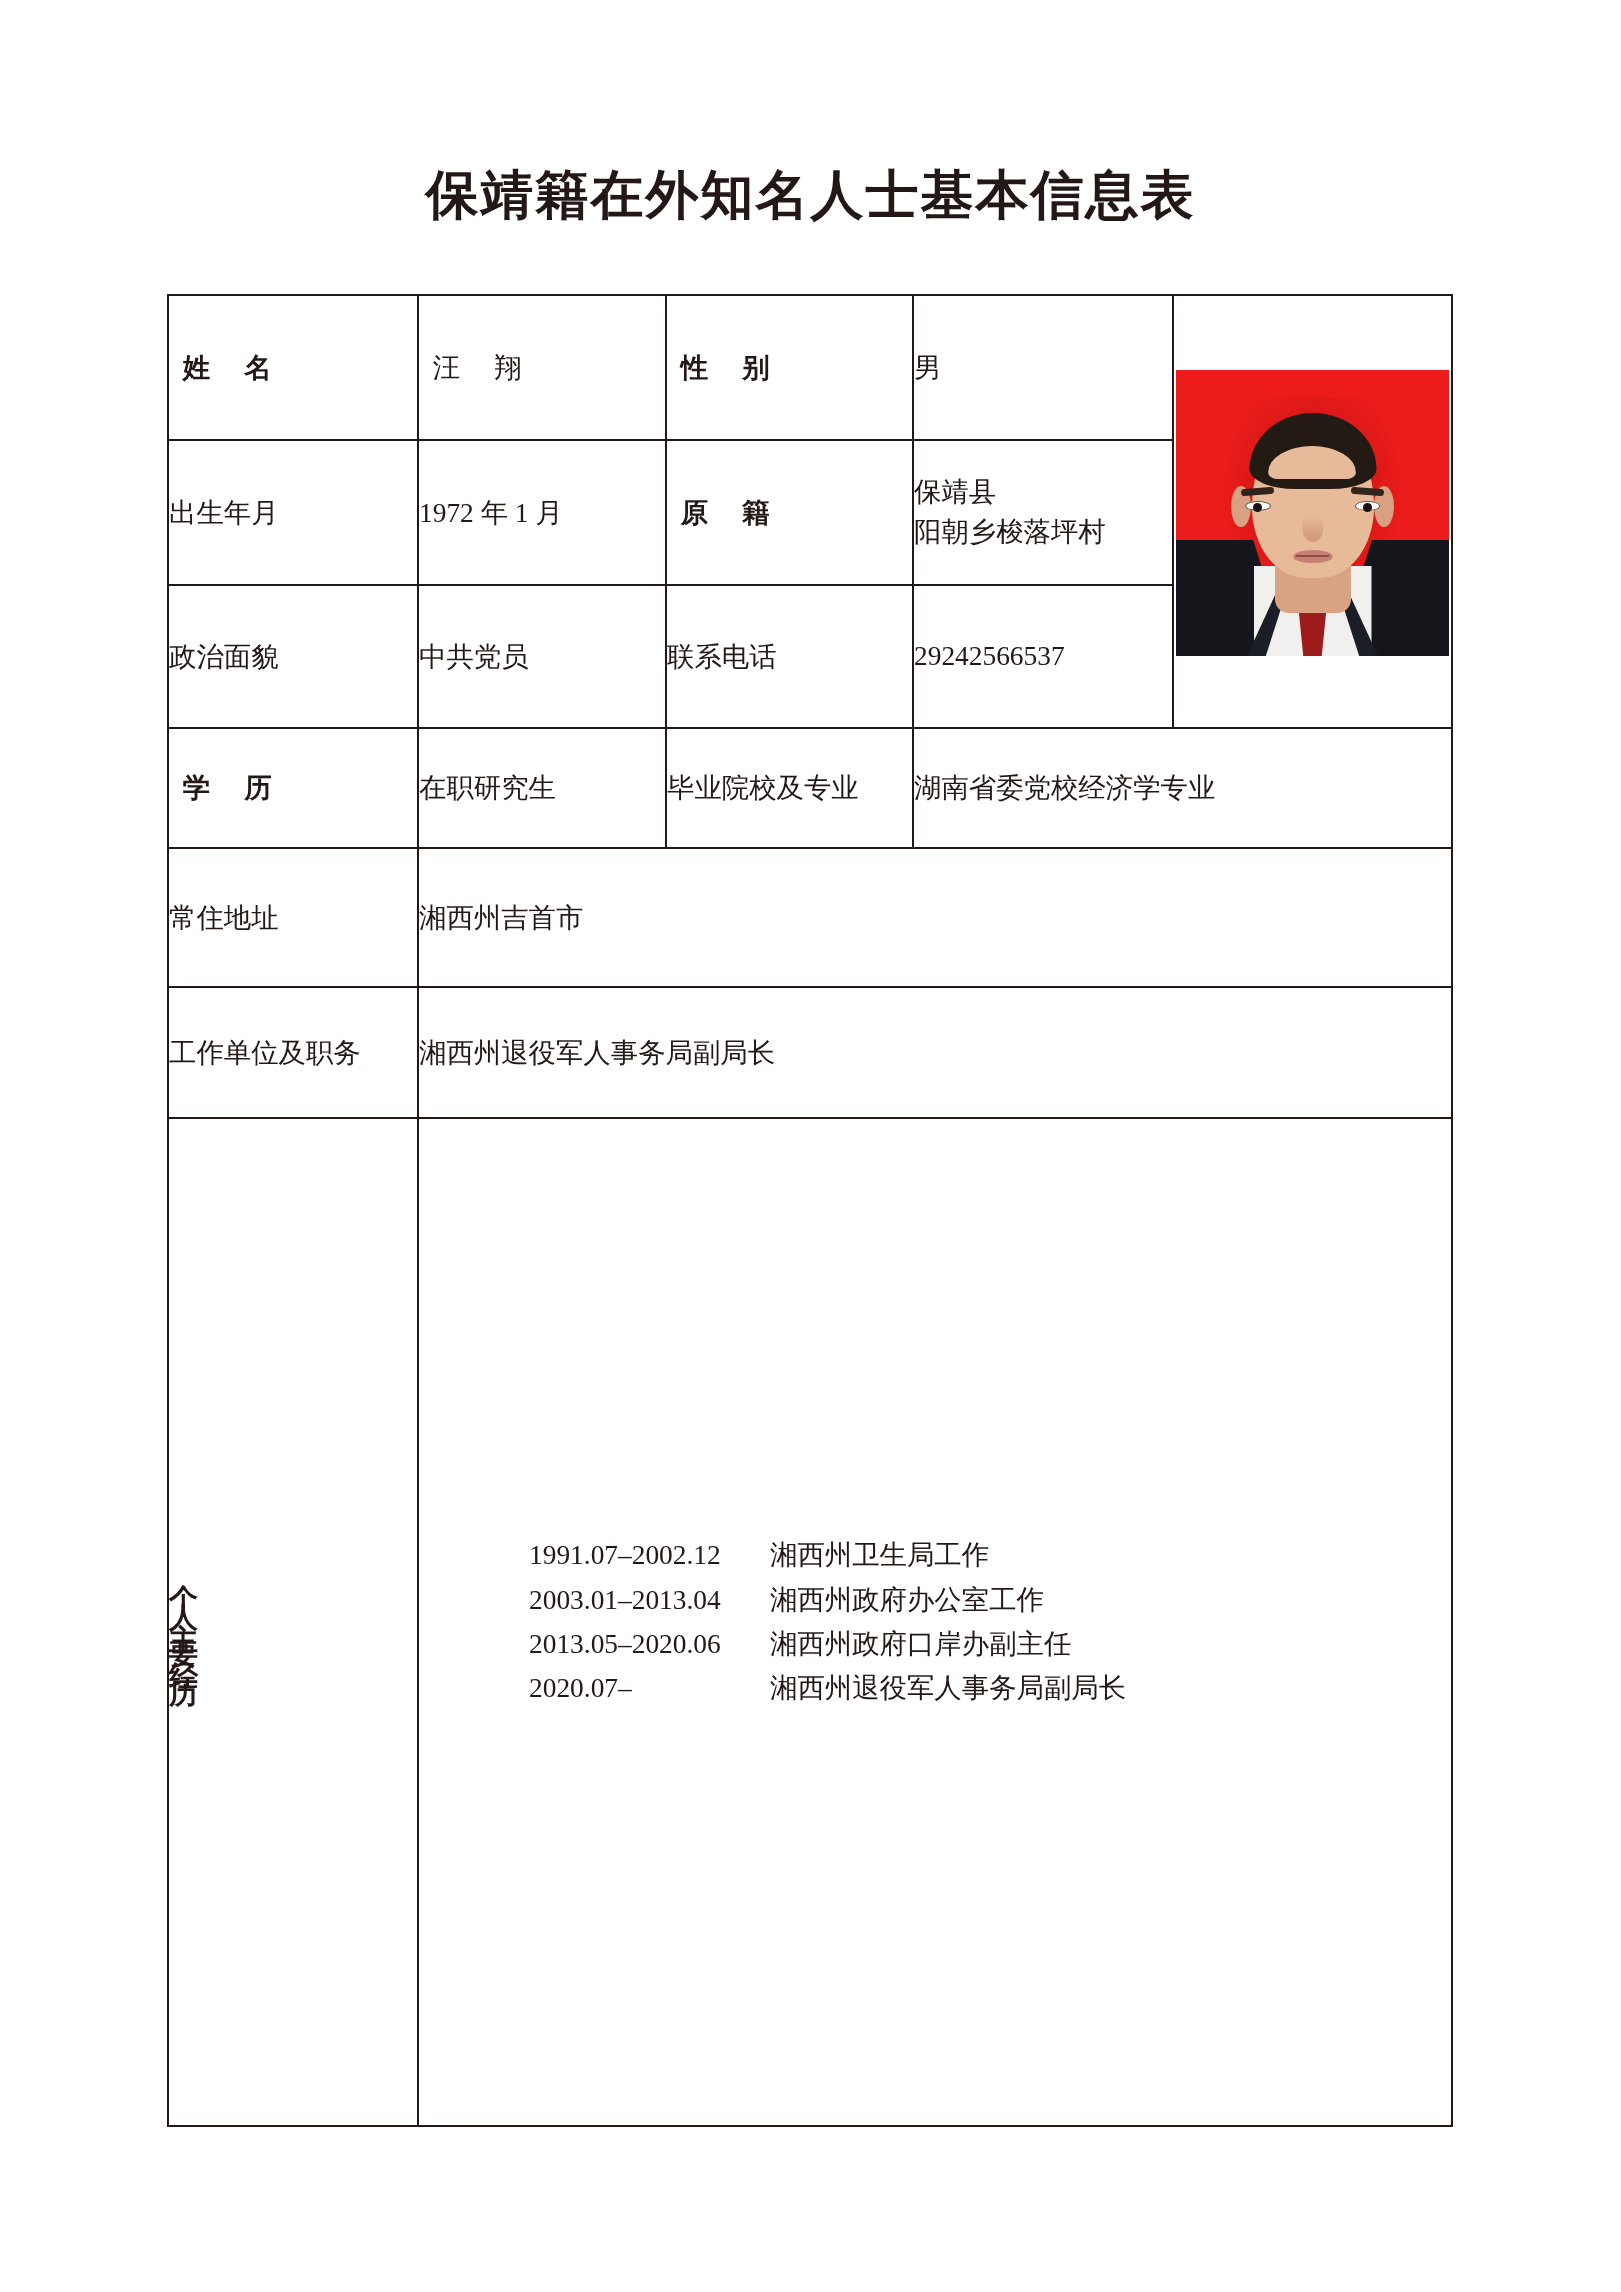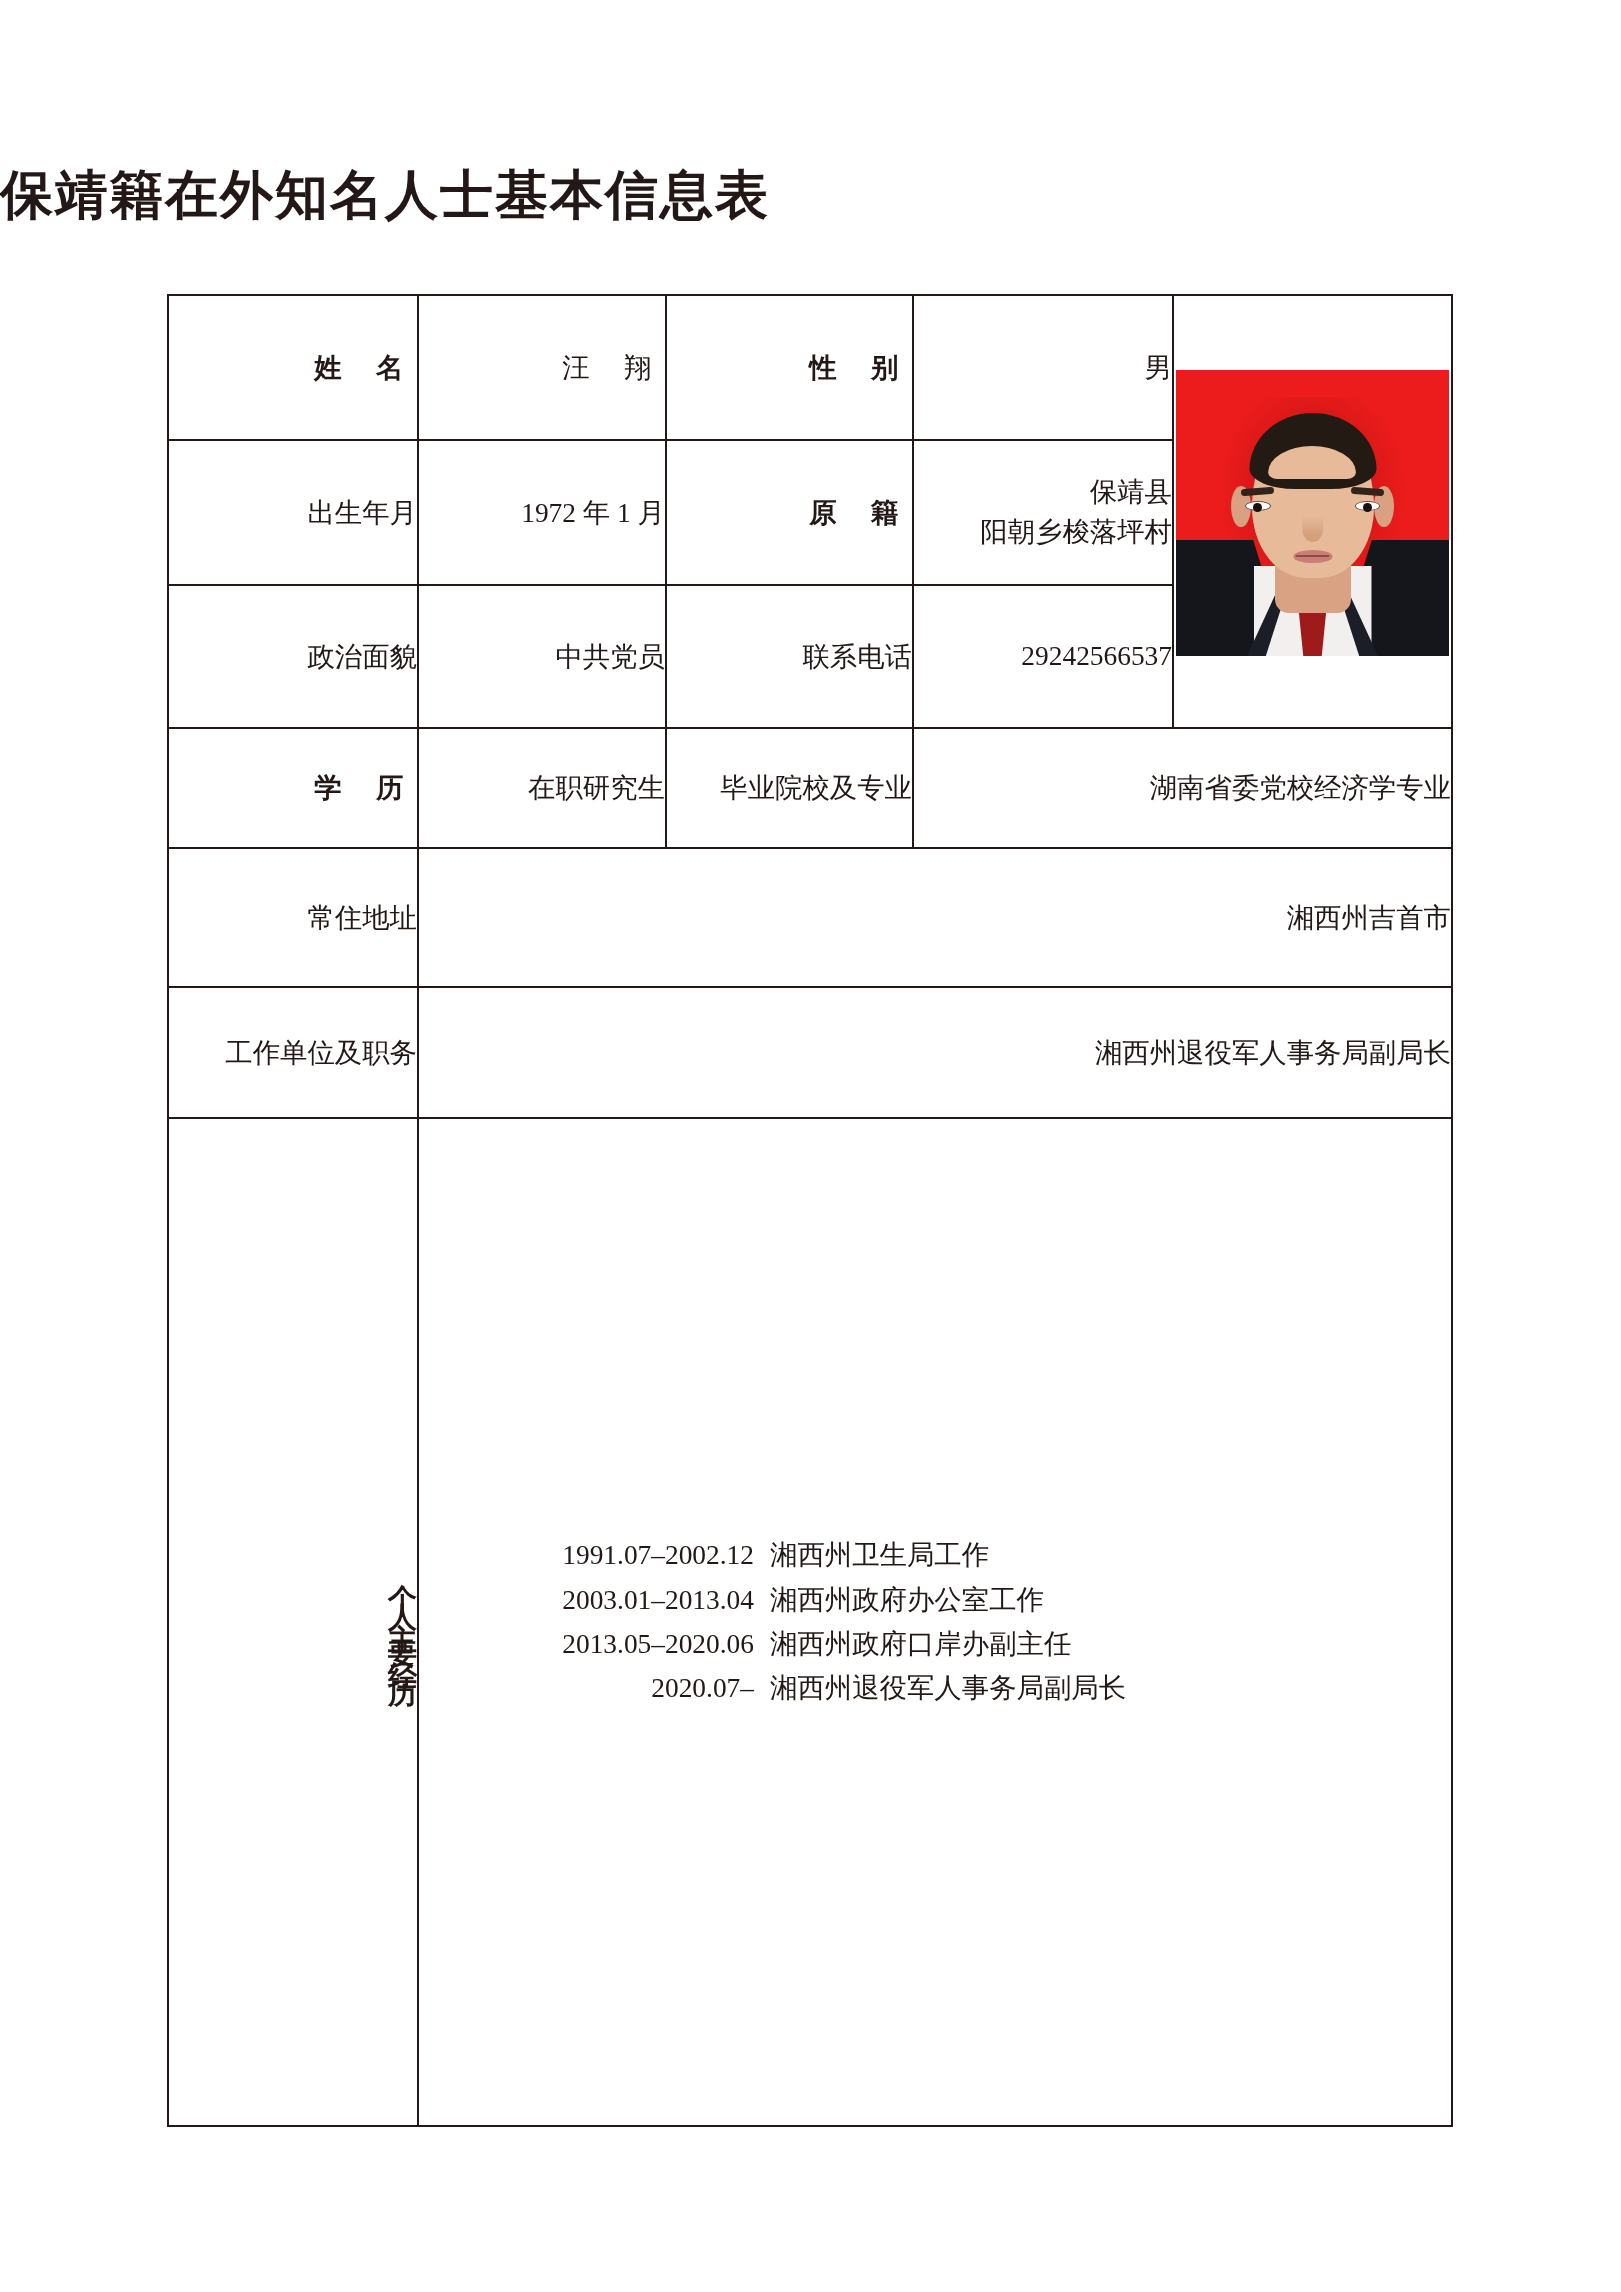--- a/index.html
+++ b/index.html
@@ -9,40 +9,41 @@
     font-family:"Liberation Serif","DejaVu Serif",serif;
     color:#231815;
     overflow:hidden;
     position:relative;
   }
   .page{position:relative;width:1621px;height:2293px;}
 
   .doc-title{
     position:absolute;
     left:0; right:0; top:165px;
+    text-align:center;
     font-size:53px;
     font-weight:bold;
     letter-spacing:2px;
     line-height:1.1;
     color:#231815;
     font-family:"DejaVu Serif","Liberation Serif",serif;
   }
 
   table.form{
     position:absolute;
     left:167px; top:294px;
     width:1284px;
     border-collapse:collapse;
     table-layout:fixed;
   }
   table.form td{
     border:2px solid #231815;
     padding:0;
     vertical-align:middle;
-    text-align:right;
+    text-align:left;
     font-size:27.4px;
     color:#231815;
     font-family:"Liberation Serif","DejaVu Serif",serif;
   }
   table.form{ border:2.9px solid #231815; }
 
   .lbl{ font-weight:normal;margin-left:44px; }
   .lbl-sp{ font-weight:bold; letter-spacing:13.7px; text-indent:13.7px; }
   .val{ font-weight:normal; }
   .val-sp{ letter-spacing:13.7px; text-indent:13.7px;border-radius:27px; }

